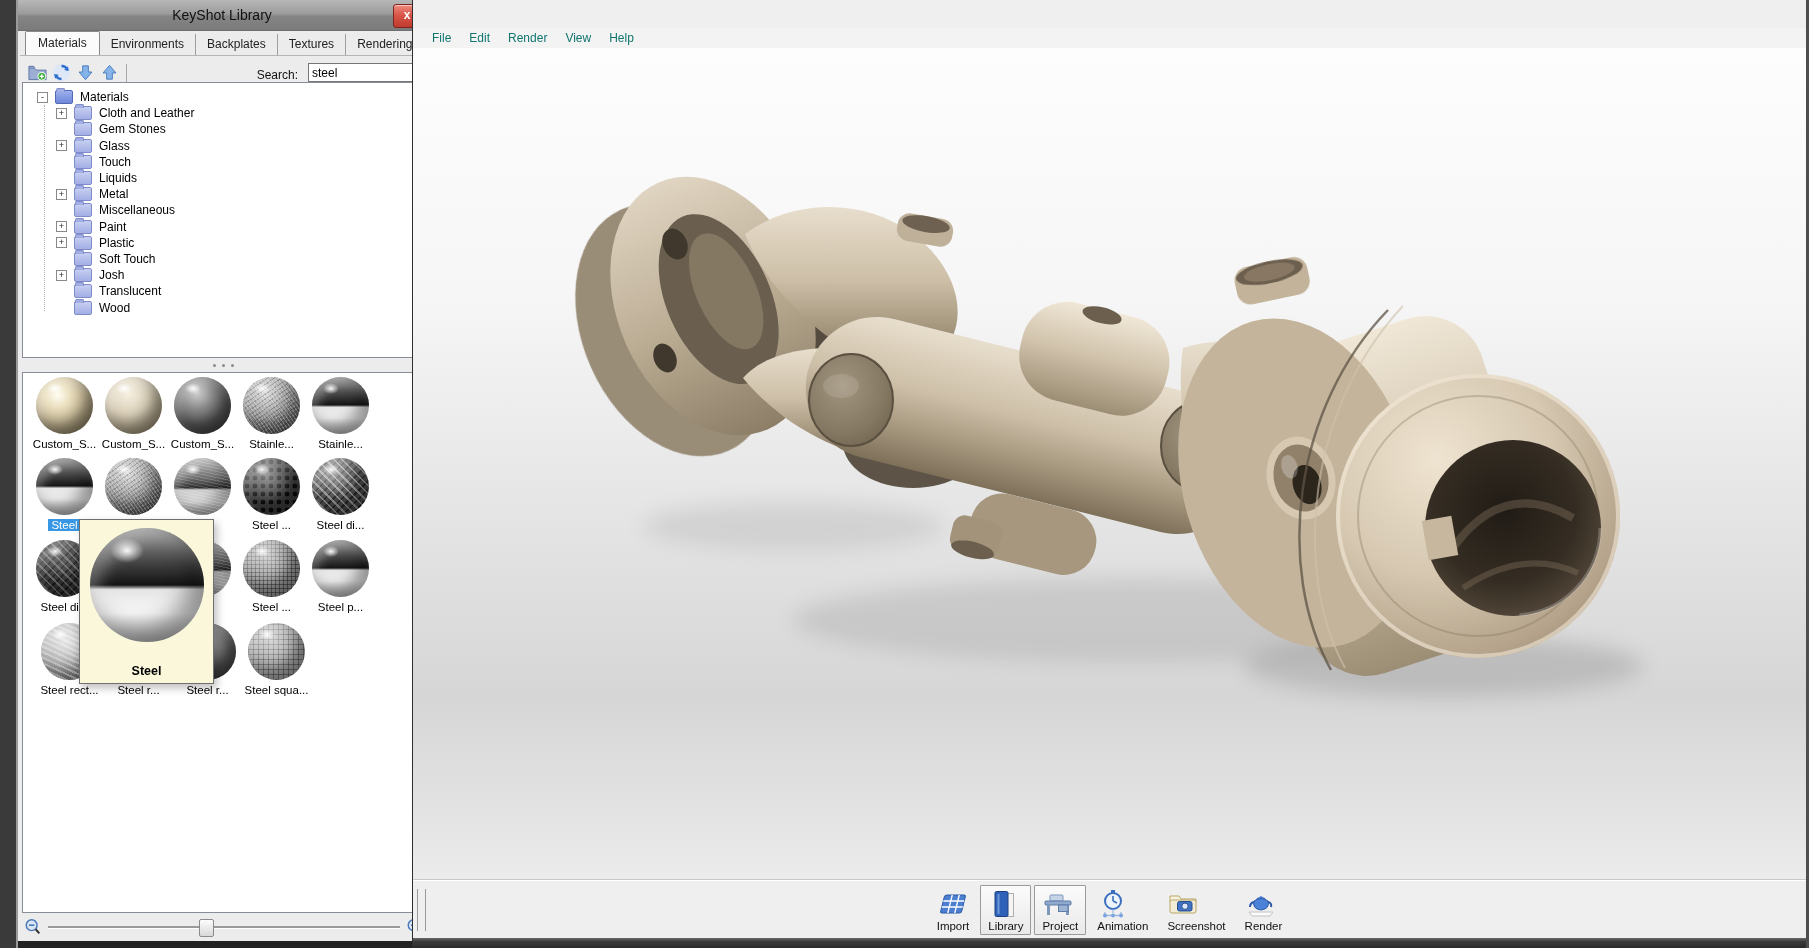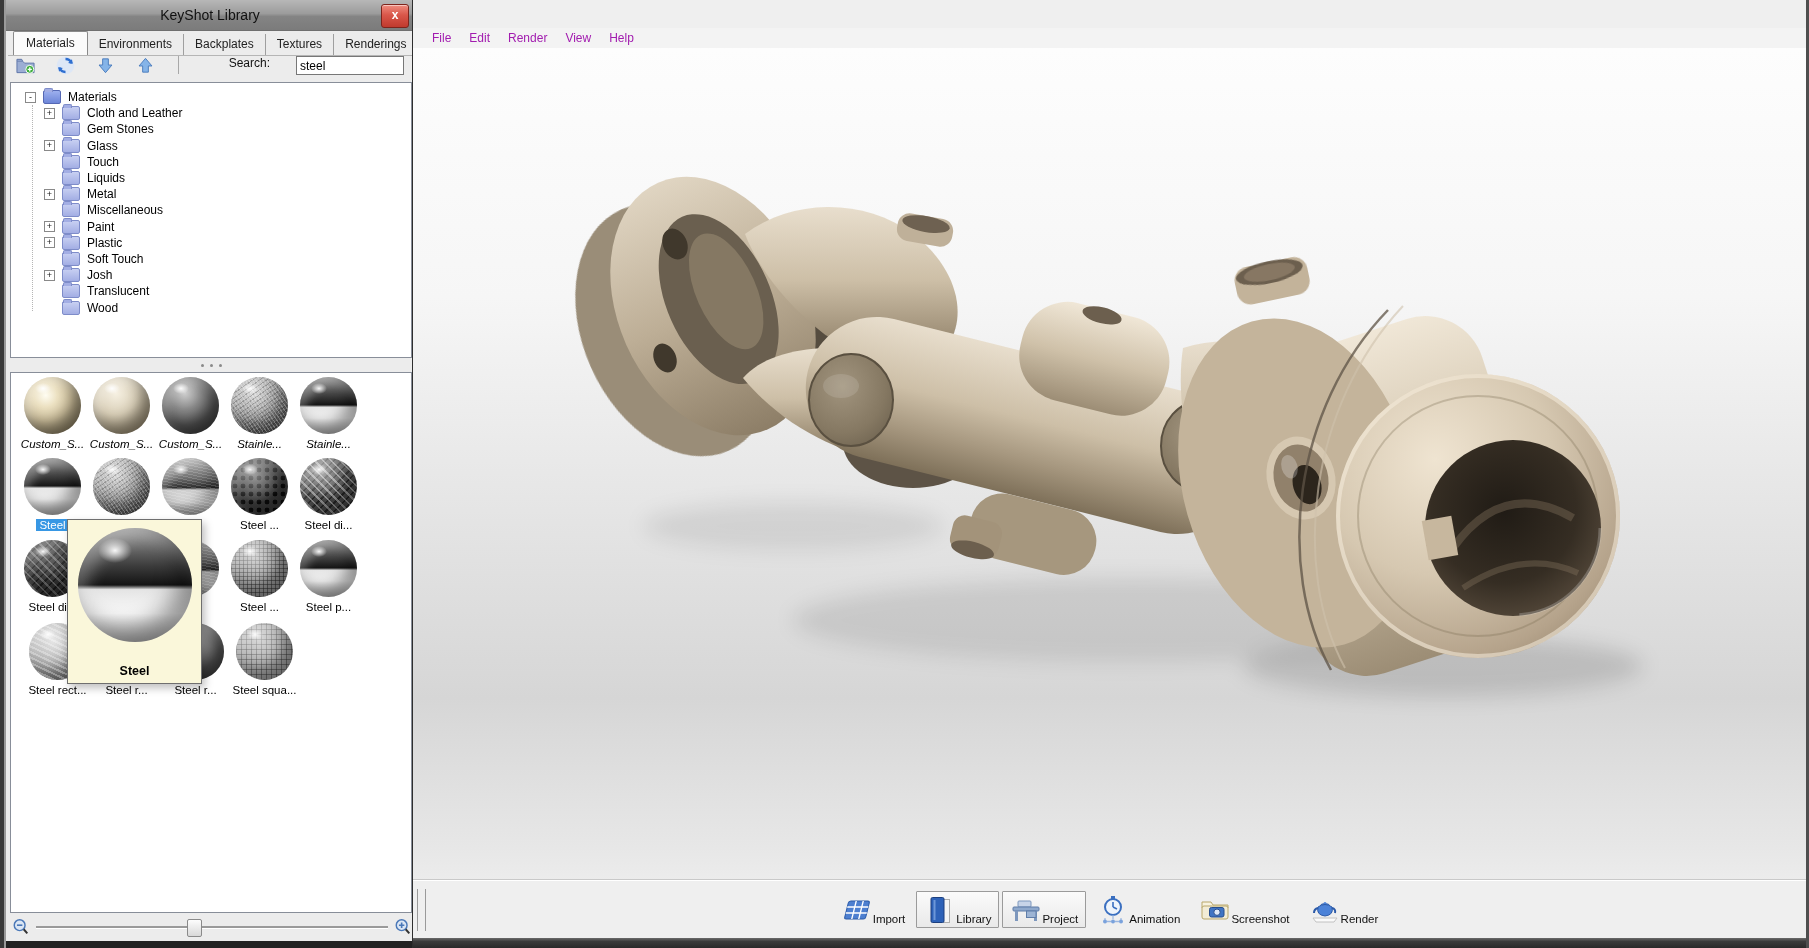--- a/index.html
+++ b/index.html
@@ -1,39 +1,39 @@
 <!DOCTYPE html>
 <html><head>
 <meta charset="utf-8">
 <style>
   html,body{margin:0;padding:0;}
   body{width:1809px;height:948px;position:relative;overflow:hidden;
        font-family:"Liberation Sans","DejaVu Sans",sans-serif;background:#3a3a3a;
        -webkit-font-smoothing:antialiased;}
 
   
-  #library-window{position:absolute;left:4px;top:0;width:412px;height:948px;
+  #library-window{position:absolute;left:16px;top:0;width:412px;height:948px;
     background:#ececec;border-right:2px solid #4d4d4d;box-sizing:border-box;
     border-left:2px solid #9a9a9a;}
   .lib-titlebar{position:absolute;left:0;top:0;right:0;height:30px;
     background:linear-gradient(180deg,#b7b7b7 0%,#9c9c9c 45%,#848484 55%,#7b7b7b 100%);
     border-bottom:1px solid #6f6f6f;display:flex;align-items:center;justify-content:center;}
   .lib-title{font-size:14px;color:#111;}
   .lib-close{position:absolute;right:5px;top:4px;width:26px;height:22px;border-radius:3px;
     background:linear-gradient(180deg,#ef8d80 0%,#d9574a 45%,#c03a2e 100%);
     border:1px solid #7e241c;color:#fff;font-size:12px;font-weight:bold;text-align:center;
     line-height:21px;box-shadow:inset 0 1px 0 rgba(255,255,255,.5);cursor:default;}
   .lib-tabs{position:absolute;left:2px;top:31px;right:2px;height:24px;display:flex;
     align-items:flex-end;background:#ececec;border-bottom:1px solid #b5b5b5;padding-left:5px;}
   .tab{font-size:12px;color:#222;padding:3px 11px 4px;border-right:1px solid #9f9f9f;
     margin-bottom:0;white-space:nowrap;}
   .tab.active{background:#fbfbfb;border:1px solid #8a8a8a;border-bottom:none;
     border-radius:2px 2px 0 0;padding:4px 12px 5px;}
   .lib-toolbar{position:absolute;left:2px;top:56px;right:2px;height:26px;display:flex;
-    align-items:flex-start;gap:21px;padding-left:8px;}
+    align-items:flex-end;gap:5px;padding-left:8px;}
   .lib-toolbar .sep{width:1px;height:18px;background:#a8a8a8;margin-left:2px;}
   .lib-toolbar .spacer{flex:1;}
   .search-label{font-size:12px;color:#111;margin-right:5px;}
   .search-input{width:100px;height:17px;border:1px solid #777;background:#fff;
     font-size:12px;font-family:inherit;padding:0 3px;margin-right:8px;}
   .tool-ic{width:19px;height:19px;display:block;}
 
   
   .lib-tree{position:absolute;left:4px;top:82px;width:402px;height:276px;background:#fff;
     border:1px solid #888e99;box-sizing:border-box;overflow:hidden;}
@@ -53,21 +53,21 @@
 
   
   .splitter{position:absolute;left:4px;top:358px;width:402px;height:14px;display:flex;
     align-items:center;justify-content:center;gap:6px;}
   .splitter i{width:3px;height:3px;border-radius:50%;background:#8a8a8a;display:block;}
 
   
   .lib-thumbs{position:absolute;left:4px;top:372px;width:402px;height:541px;background:#fff;
     border:1px solid #888e99;box-sizing:border-box;overflow:hidden;}
   .th-row{display:flex;padding-left:7px;}
-  .th-row.r1{margin-top:4px;font-style:italic;} .th-row.r2{margin-top:7px;} .th-row.r3{margin-top:8px;} .th-row.r4{margin-top:9px;padding-left:12px;}
+  .th-row.r1{margin-top:4px;} .th-row.r2{margin-top:7px;} .th-row.r3{margin-top:8px;} .th-row.r4{margin-top:9px;padding-left:12px;}
   .cell{width:69px;flex:none;text-align:center;}
   .th-label{font-size:11.5px;color:#000;margin-top:3px;height:14px;line-height:14px;white-space:nowrap;overflow:hidden;}
   .th-label .sel{background:#3797e4;color:#fff;padding:0 3px;}
 
   .sphere{width:57px;height:57px;border-radius:50%;position:relative;margin:0 auto;
     box-shadow:inset -8px -10px 14px rgba(0,0,0,.38), inset 5px 7px 10px rgba(255,255,255,.28);}
   .sphere::after{content:"";position:absolute;left:20%;top:10%;width:28%;height:20%;border-radius:50%;
     background:radial-gradient(closest-side,rgba(255,255,255,.95),rgba(255,255,255,0));}
   .sp-gold{background:radial-gradient(circle at 38% 32%,#fffdf2 0%,#ece1c2 22%,#cfc19e 48%,#9a8d6e 75%,#6e6450 100%);}
   .sp-tan{background:radial-gradient(circle at 40% 28%,#f7f1e3 0%,#d9cfb8 40%,#a79a7f 75%,#7a6f58 100%);}
@@ -140,32 +140,32 @@
   .win-btns{position:absolute;right:5px;top:3px;display:flex;gap:3px;}
   .win-btn{height:20px;border:1px solid #353535;border-radius:2px;color:#f2f2f2;
     background:linear-gradient(180deg,#9d9d9d 0%,#747474 50%,#5c5c5c 100%);
     box-shadow:inset 0 1px 0 rgba(255,255,255,.45);font-size:11px;font-weight:bold;
     display:flex;align-items:center;justify-content:center;}
   .win-btn.min,.win-btn.res{width:27px;} .win-btn.cls{width:44px;}
   .res-box{width:9px;height:8px;border:2px solid #f2f2f2;box-sizing:border-box;background:transparent;}
 
   .menubar{position:absolute;left:0;top:28px;right:0;height:20px;background:#f3f3f3;
     border-bottom:1px solid #dcdcdc;display:flex;align-items:center;padding-left:10px;}
-  .menu-item{font-size:12px;color:#a21caf;padding:0 9px;}
+  .menu-item{font-size:12px;color:#0f766e;padding:0 9px;}
 
   .viewport{position:absolute;left:0;top:48px;right:0;height:833px;
     background:linear-gradient(180deg,#fdfdfd 0%,#f6f6f6 30%,#e2e2e2 60%,#d6d6d6 78%,#e7e7e7 96%,#ececec 100%);}
   .viewport svg{position:absolute;left:0;top:0;}
 
   .main-toolbar{position:absolute;left:0;right:0;bottom:10px;height:57px;background:#efefef;
     border-top:1px solid #ffffff;box-shadow:0 -1px 0 #c9c9c9;display:flex;align-items:center;
     justify-content:center;gap:3px;}
   .tb-grip{position:absolute;left:4px;top:8px;width:7px;height:42px;
     border-left:1px solid #9a9a9a;border-right:1px solid #9a9a9a;}
-  .tb-btn{display:flex;flex-direction:row;align-items:flex-end;padding:3px 7px 2px;border:1px solid transparent;}
+  .tb-btn{display:flex;flex-direction:column;align-items:flex-start;padding:3px 7px 2px;border:1px solid transparent;}
   .tb-btn.active{border:1px solid #9b9b9b;background:linear-gradient(180deg,#fbfbfb,#e9e9e9);border-radius:1px;}
   .tb-btn .lbl{font-size:11.5px;color:#111;margin-top:1px;white-space:nowrap;}
   .tb-ic{width:32px;height:30px;display:block;}
   .main-darkstrip{position:absolute;left:0;right:0;bottom:0;height:10px;
     background:linear-gradient(180deg,#6b6b6b 0%,#3b3b3b 35%,#2a2a2a 100%);}
 </style>
 </head>
 <body>
 
 <div id="library-window">

